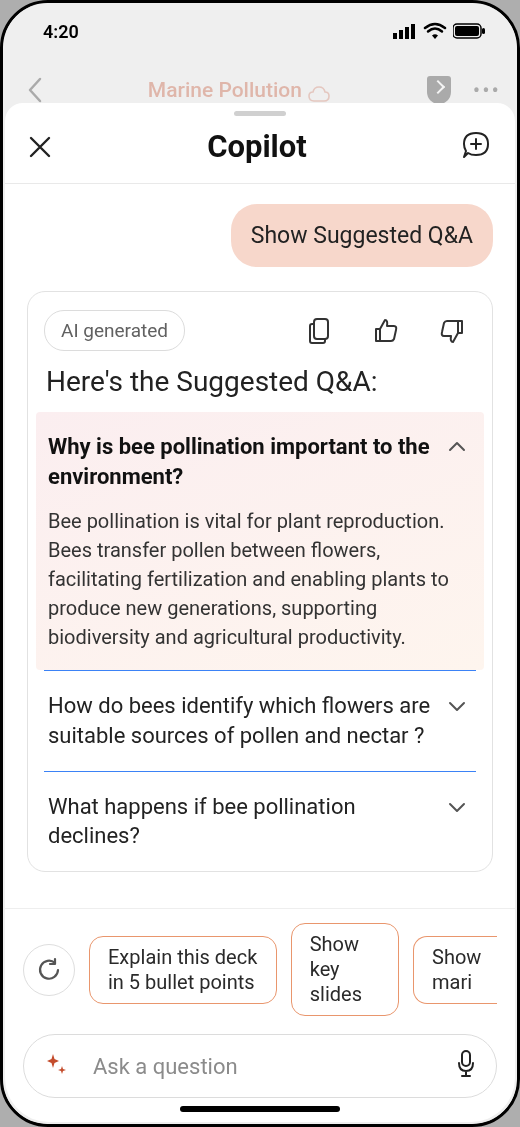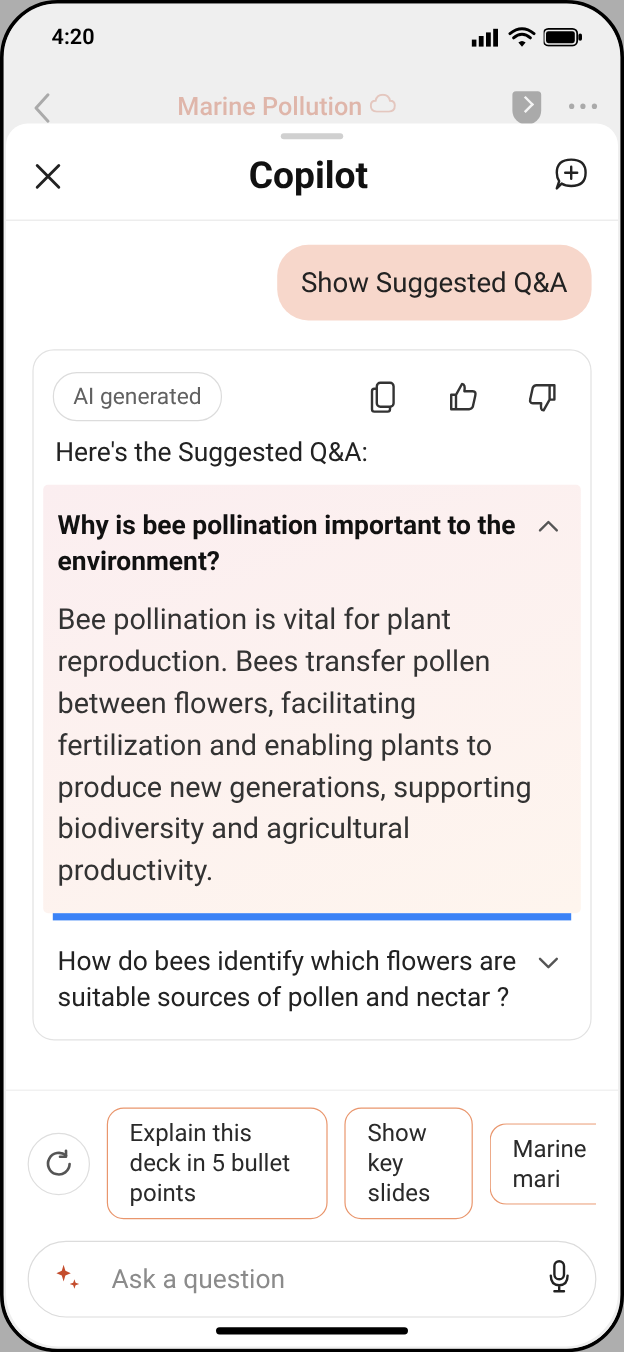--- a/index.html
+++ b/index.html
@@ -38,21 +38,21 @@
       height: 62px;
       opacity: 0.35;
       display: flex; align-items: center;
       padding: 0 16px;
     }
     .app-back { width: 32px; height: 32px; display:flex; align-items:center; justify-content:center; }
     .app-title {
       flex: 1; text-align: center;
       color: #c44d2d;
       font-size: 21px; font-weight: 500;
-      display:flex; align-items:flex-start; justify-content:center; gap:6px;
+      display:flex; align-items:flex-end; justify-content:center; gap:6px;
     }
     .app-title svg { opacity:.7; }
     .app-right { display:flex; align-items:center; gap:22px; }
     .privacy-shield { width: 24px; height: 28px; border-radius: 3px 3px 12px 12px; background:#2c2c2c; position:relative; }
     .privacy-shield::after { content:""; position:absolute; left:6px; top:6px; width:8px; height:8px; border:2px solid #fff; border-left:none; border-bottom:none; transform:rotate(45deg); }
     .app-more { font-size:22px; letter-spacing:2px; color:#2c2c2c; }
 
     .sheet {
       position: absolute;
       top: 100px; left: 2px; right: 2px; bottom: 2px;
@@ -91,30 +91,30 @@
       gap: 14px;
     }
     .reply-actions { display:flex; align-items:flex-end; gap:18px; }
     .ai-badge {
       border:1.5px solid #dcdcdc; border-radius: 20px;
       padding: 8px 16px; font-size: 19px; color:#616161;
     }
     .flex-spacer { flex:1; }
     .act-btn { width:48px; height:40px; display:flex; align-items:center; justify-content:center; color:#3a3a3a; }
 
-    .reply-intro { font-size:22px; color:#222; padding: 0 2px; }
+    .reply-intro { font-size:28px; color:#222; padding: 0 2px; }
 
     .qa { display:flex; flex-direction:column; }
-    .qa-item { padding: 14px 0; border-top:6px solid #3b82f6; }
+    .qa-item { padding: 14px 0; border-top:1px solid #3b82f6; }
     .qa-item:first-child { border-top:none; }
     .qa-head { display:flex; align-items:flex-start; gap:10px; padding: 6px 4px; justify-content: center; }
     .qa-q { flex:1; font-size:22px; line-height:1.35; color:#222; }
     .qa-item.expanded .qa-q { font-weight:700; color:#111; }
     .qa-chevron { width:24px; height:24px; margin-top:6px; color:#555; flex-shrink:0; }
-    .qa-a { font-size:24px; line-height:1.45; color:#333; padding: 10px 4px 4px; }
+    .qa-a { font-size:20px; line-height:1.45; color:#333; padding: 10px 4px 4px; }
     .qa-item.expanded {
       background: linear-gradient(160deg, #fbeef0 0%, #fef5ee 100%);
       border-radius: 4px;
       padding: 14px 8px;
       margin: 0 -8px;
     }
 
     .chips-bar {
       display:flex; align-items:center; gap:14px;
       padding: 14px 18px 6px;
@@ -267,41 +267,51 @@
               <div class="qa-head">
                 <div class="qa-q">How do bees identify which flowers are suitable sources of pollen and nectar ?</div>
                 <span class="qa-chevron">
                   <svg width="18" height="12" viewBox="0 0 18 12">
                       <path d="M2 3 L9 10 L16 3" fill="none" stroke="#555" stroke-width="2" stroke-linecap="round" stroke-linejoin="round"></path>
                     </svg>
                 </span>
               </div>
             </div>
 
+            <div class="qa-item">
+              <div class="qa-head">
+                <div class="qa-q">What happens if bee pollination declines?</div>
+                <span class="qa-chevron">
+                  <svg width="18" height="12" viewBox="0 0 18 12">
+                      <path d="M2 3 L9 10 L16 3" fill="none" stroke="#555" stroke-width="2" stroke-linecap="round" stroke-linejoin="round"></path>
+                    </svg>
+                </span>
+              </div>
+            </div>
 
           </div>
         </div>
 
       </div>
 
       <div class="chips-bar">
         <span class="refresh">
           <svg width="26" height="26" viewBox="0 0 26 26">
               <path d="M22 13 A9 9 0 1 1 19 6" fill="none" stroke="#555" stroke-width="2.2" stroke-linecap="round"></path>
               <path d="M19 2 L19 7 L14 7" fill="none" stroke="#555" stroke-width="2.2" stroke-linecap="round" stroke-linejoin="round"></path>
             </svg>
         </span>
         <div class="chip">
           <span>Explain this deck in 5 bullet points</span>
         </div>
         <div class="chip">
           <span>Show key slides</span>
         </div>
         <div class="chip partial">
-          <span>Marine mari</span>
+          <span>Show mari</span>
         </div>
       </div>
 
       <div class="ask-bar">
         <span class="sparkle">
           <svg width="24" height="24" viewBox="0 0 24 24">
               <path d="M9 2 L10.5 7 L15 9 L10.5 11 L9 16 L7.5 11 L3 9 L7.5 7 Z" fill="#c44d2d"></path>
               <path d="M18 14 L19 17 L22 18 L19 19 L18 22 L17 19 L14 18 L17 17 Z" fill="#c44d2d"></path>
             </svg>
         </span>

